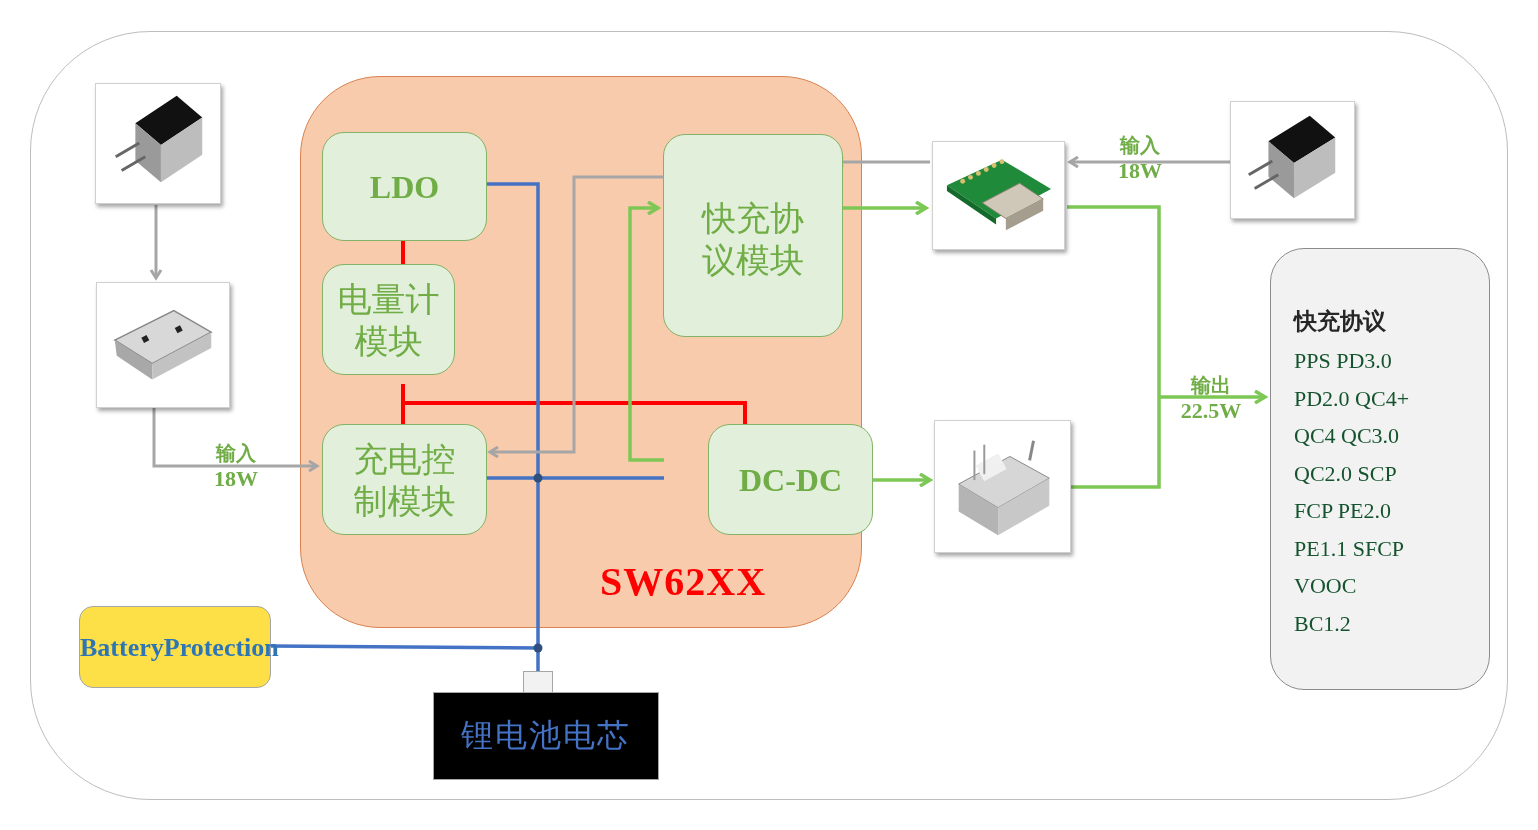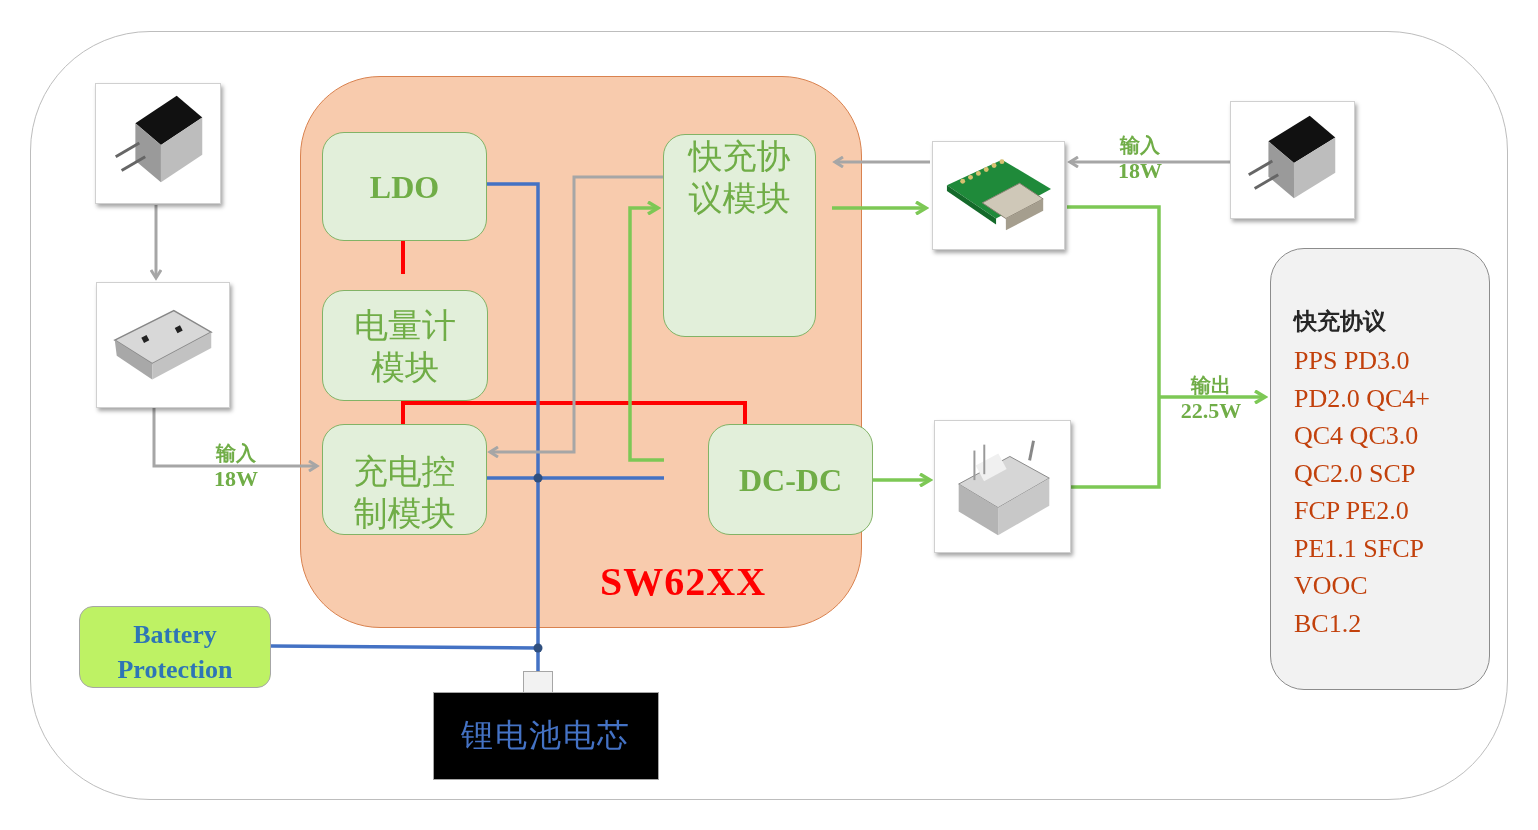--- a/index.html
+++ b/index.html
@@ -20,24 +20,24 @@
            box-shadow: 2px 3px 4px rgba(0,0,0,0.35); box-sizing: border-box; }
   .photo svg { position: absolute; left: 0; top: 0; width: 100%; height: 100%; }
   .flow-label { position: absolute; color: #70ad47; font-weight: bold; text-align: center;
                 font-size: 22px; line-height: 26px; }
   .flow-label .cn { font-family: "DejaVu Sans", sans-serif; font-size: 20px; }
   .protocol-box { position: absolute; left: 1270px; top: 248px; width: 220px; height: 442px;
                   background: #f2f2f2; border: 1.5px solid #8c8c8c; border-radius: 34px; box-sizing: border-box; }
   .protocol-title { position: absolute; left: 1294px; top: 306px; font-size: 23px; font-weight: bold;
                     color: #262626; font-family: "DejaVu Serif", serif; }
   .protocol-list { position: absolute; left: 1294px; top: 342px; margin: 0; padding: 0; list-style: none; }
-  .protocol-list li { font-size: 26px; line-height: 37.5px; color: #c2410c; white-space: nowrap; }
+  .protocol-list li { font-size: 22px; line-height: 37.5px; color: #14532d; white-space: nowrap; }
   .bp-box { position: absolute; left: 79px; top: 606px; width: 192px; height: 82px;
-            background: #bef264; border: 1.5px solid #a6a6a6; border-radius: 14px; box-sizing: border-box;
-            display: flex; flex-direction: column; align-items: center; justify-content: flex-end;
+            background: #fde047; border: 1.5px solid #a6a6a6; border-radius: 14px; box-sizing: border-box;
+            display: flex; flex-direction: row; align-items: center; justify-content: flex-start;
             color: #2e75b6; font-weight: bold; font-size: 26px; line-height: 35px; }
   .battery-term { position: absolute; left: 523px; top: 671px; width: 30px; height: 22px;
                   background: #f2f2f2; border: 1.5px solid #a6a6a6; box-sizing: border-box; }
   .battery-box { position: absolute; left: 433px; top: 692px; width: 226px; height: 88px;
                  background: #000000; border: 1.5px solid #a6a6a6; box-sizing: border-box;
                  display: flex; align-items: center; justify-content: center;
                  color: #4472c4; font-size: 32px; font-family: "DejaVu Sans", sans-serif; letter-spacing: 2px; }
   #wires { position: absolute; left: 0; top: 0; width: 1538px; height: 830px; pointer-events: none; }
 </style>
 </head>
@@ -76,33 +76,33 @@
   <path d="M664,460 L630,460 L630,208 L658,208" stroke="#7dc855" stroke-width="3.5" fill="none" marker-end="url(#arrGreen)"></path>
   <path d="M832,208 L926,208" stroke="#7dc855" stroke-width="3.5" fill="none" marker-end="url(#arrGreen)"></path>
   <path d="M829,480 L930,480" stroke="#7dc855" stroke-width="3.5" fill="none" marker-end="url(#arrGreen)"></path>
   <path d="M1067,207 L1159,207 L1159,487 L1071,487" stroke="#7dc855" stroke-width="3.5" fill="none"></path>
   <path d="M1159,397 L1265,397" stroke="#7dc855" stroke-width="3.5" fill="none" marker-end="url(#arrGreen)"></path>
 </svg>
 
 <div class="module en" style="left:322px;top:132px;width:165px;height:109px;">
   <span>LDO</span>
 </div>
-<div class="module" style="left:322px;top:290px;width:166px;height:111px;">
+<div class="module" style="left:322px;top:264px;width:133px;height:111px;">
   <div>
     <div>电量计</div>
     <div>模块</div>
   </div>
 </div>
-<div class="module" style="left:322px;top:424px;width:165px;height:111px;align-items:flex-end;">
+<div class="module" style="left:322px;top:424px;width:165px;height:111px;">
   <div>
     <div>充电控</div>
     <div>制模块</div>
   </div>
 </div>
-<div class="module" style="left:663px;top:134px;width:153px;height:203px;align-items:flex-start;">
+<div class="module" style="left:663px;top:134px;width:180px;height:203px;align-items:flex-start;padding-top:62px;">
   <div>
     <div>快充协</div>
     <div>议模块</div>
   </div>
 </div>
 <div class="module en" style="left:664px;top:424px;width:165px;height:111px;margin-left:44px;">
   <span>DC-DC</span>
 </div>
 
 <div class="chip-label">SW62XX</div>

